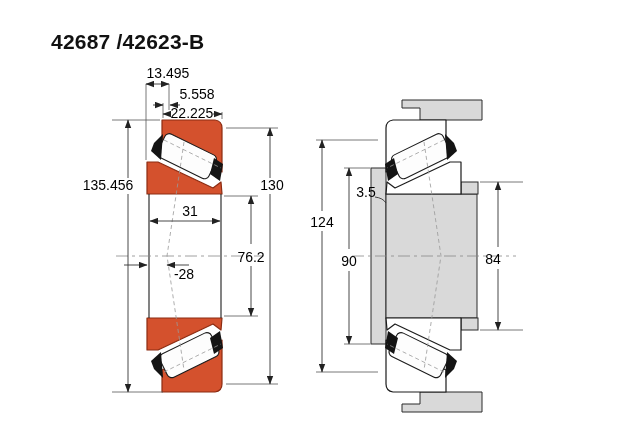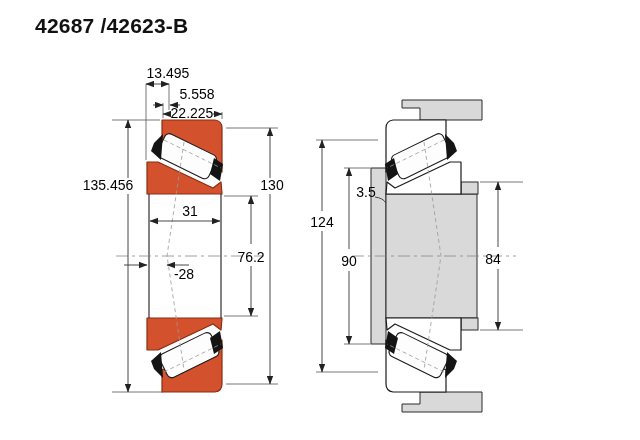--- a/index.html
+++ b/index.html
@@ -1,17 +1,17 @@
 <!DOCTYPE html>
 <html><head>
 <meta charset="utf-8">
 <style>
   html,body{margin:0;padding:0;background:#ffffff;}
   body{width:640px;height:440px;position:relative;font-family:"Liberation Sans",sans-serif;overflow:hidden;}
-  h1.title{position:absolute;left:35px;top:14px;margin:0;font-size:21px;font-weight:bold;color:#111;letter-spacing:.2px;}
+  h1.title{position:absolute;left:35px;top:14px;margin:16px;font-size:21px;font-weight:bold;color:#111;letter-spacing:.2px;}
   svg{position:absolute;left:0;top:0;}
 
   
   .ring-colored{--ring:#d4512d;--ringstroke:#8c2c12;}
   .ring-plain{--ring:#ffffff;--ringstroke:#1c1c1c;}
   .ring{fill:var(--ring);stroke:var(--ringstroke);stroke-width:1.2;stroke-linejoin:round;}
   .roller{fill:#fdfdfd;stroke:#1c1c1c;stroke-width:1.1;}
   .wedge{fill:#141414;stroke:none;}
   .outline{stroke:#1c1c1c;stroke-width:1.1;fill:none;}
 

